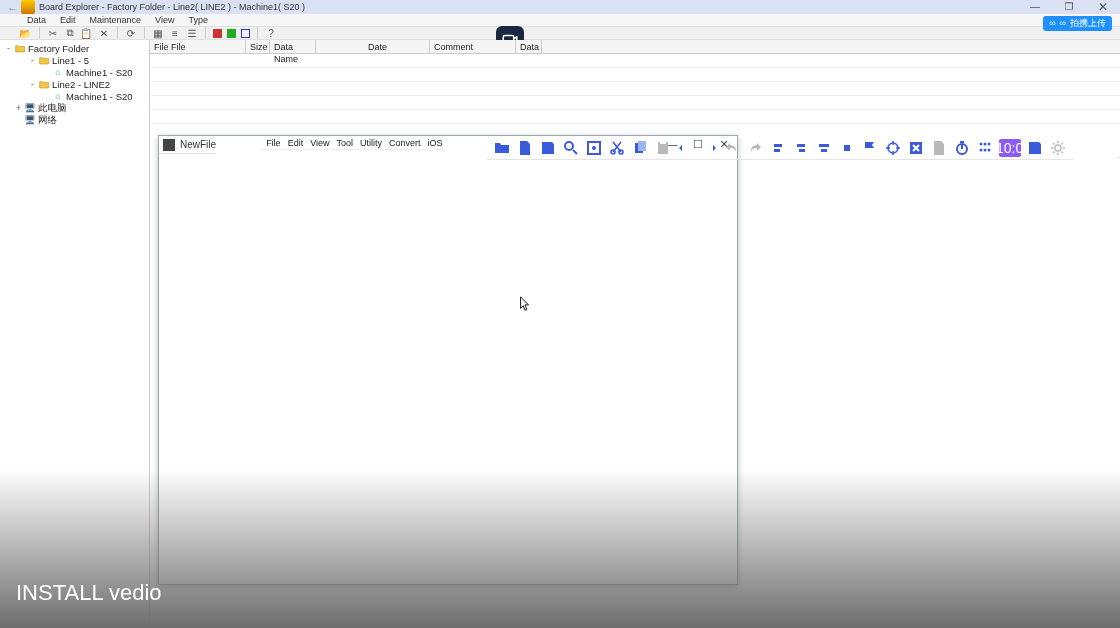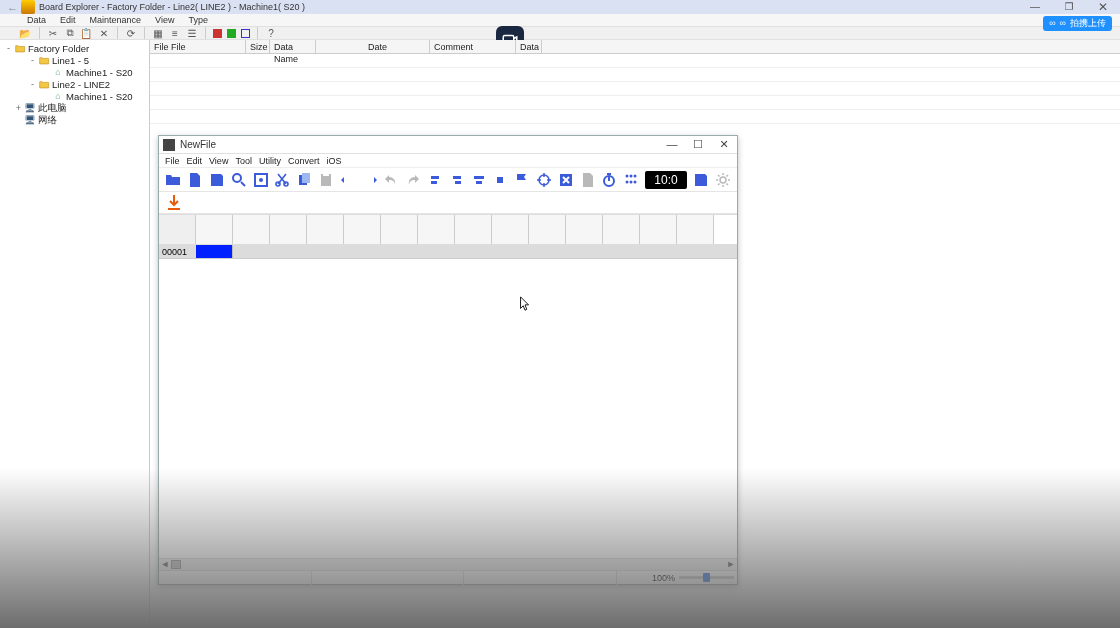--- a/index.html
+++ b/index.html
@@ -81,21 +81,21 @@
   pointer-events:none;
 }
 .caption {
   position:absolute; left:16px; bottom:22px; color:#fff; font-size:22px; font-weight:300;
 }
 
 
 .child-win {
   position:absolute; left:158px; top:135px; width:580px; height:450px;
   border:1px solid #9aa; background:#fff; box-shadow:0 2px 6px rgba(0,0,0,.25);
-  display:flex; flex-direction:column;
+  display:flex; flex-direction:row;gap:44px;
 }
 .child-title {
   height:18px; background:#fff; border-bottom:1px solid #e0e0e0;
   display:flex; align-items:center; font-size:10px; color:#333; padding-left:4px;
 }
 .child-title .app-ico{
   width:12px; height:12px; background:#444; margin-right:5px;
 }
 .child-controls{ position:absolute; right:0; top:0; display:flex;}
 .child-controls span{ width:26px; height:18px; text-align:center; line-height:16px; font-size:11px; color:#444;}
@@ -429,21 +429,21 @@
       <span class="tb-ico">
           <svg viewBox="0 0 16 16">
             <circle cx="4" cy="4" r="1.5"></circle>
             <circle cx="8" cy="4" r="1.5"></circle>
             <circle cx="12" cy="4" r="1.5"></circle>
             <circle cx="4" cy="10" r="1.5"></circle>
             <circle cx="8" cy="10" r="1.5"></circle>
             <circle cx="12" cy="10" r="1.5"></circle>
           </svg>
         </span>
-      <span class="tb-ico" style="background:#000000;color:#fff;font-size:12px;width:46px;border-radius:2px">10:0</span>
+      <span class="tb-ico" style="background:#8b5cf6;color:#fff;font-size:14px;width:22px;border-radius:2px">10:0</span>
       <span class="tb-ico">
           <svg viewBox="0 0 16 16">
             <path d="M2 2h10l2 2v10H2zM4 9h8v4H4z"></path>
           </svg>
         </span>
       <span class="tb-ico disabled">
           <svg viewBox="0 0 16 16">
             <circle cx="8" cy="8" r="3" fill="none" stroke="currentColor" stroke-width="1.5"></circle>
             <path d="M8 1v2M8 13v2M1 8h2M13 8h2M3 3l1.5 1.5M11.5 11.5L13 13M13 3l-1.5 1.5M4.5 11.5L3 13" stroke="currentColor" stroke-width="1.5"></path>
           </svg>
@@ -502,14 +502,15 @@
     </div>
 
     <div class="cursor-ptr">
       <svg viewBox="0 0 12 18">
           <path d="M1 1l0 13 3-3 2 5 2-1-2-5 4 0z" fill="#fff" stroke="#000" stroke-width="1"></path>
         </svg>
     </div>
   </div>
 
   <div class="overlay-grad"></div>
+  <div class="caption">INSTALL vedio</div>
 
 </div>
 
 </body></html>

